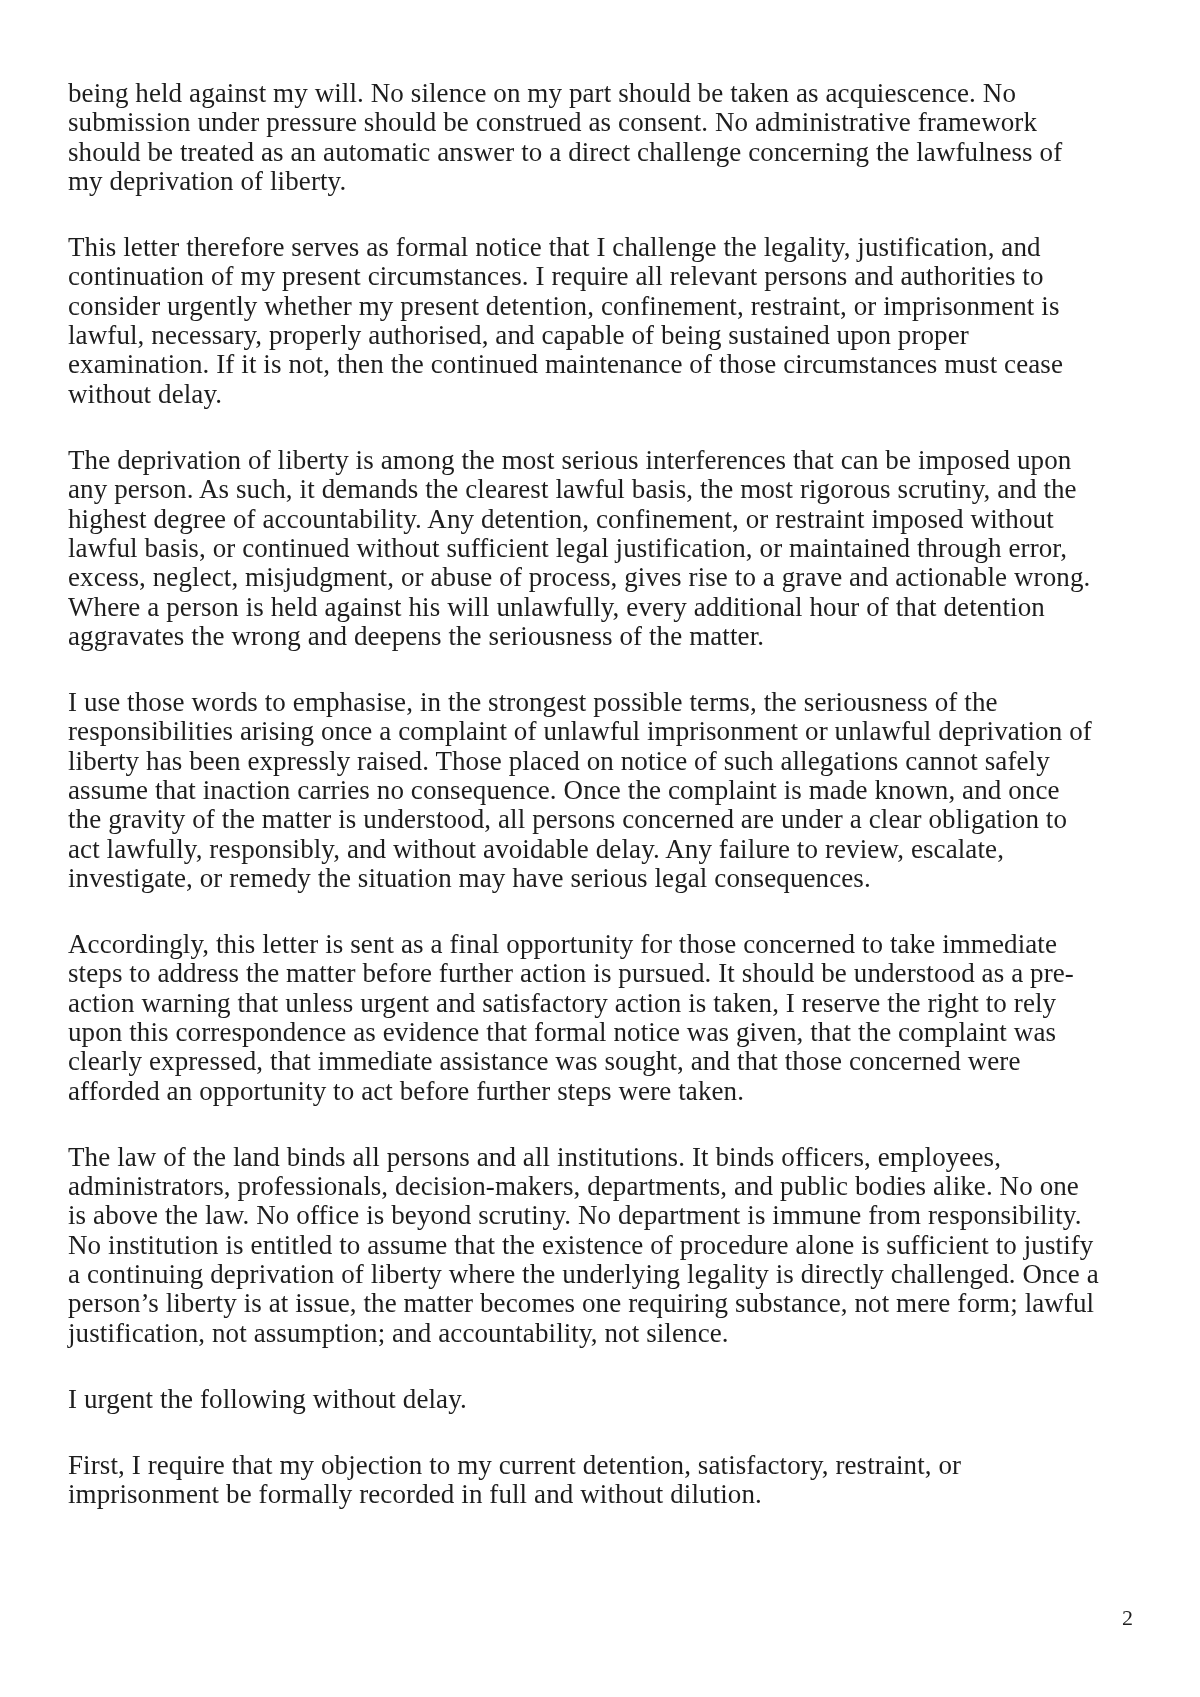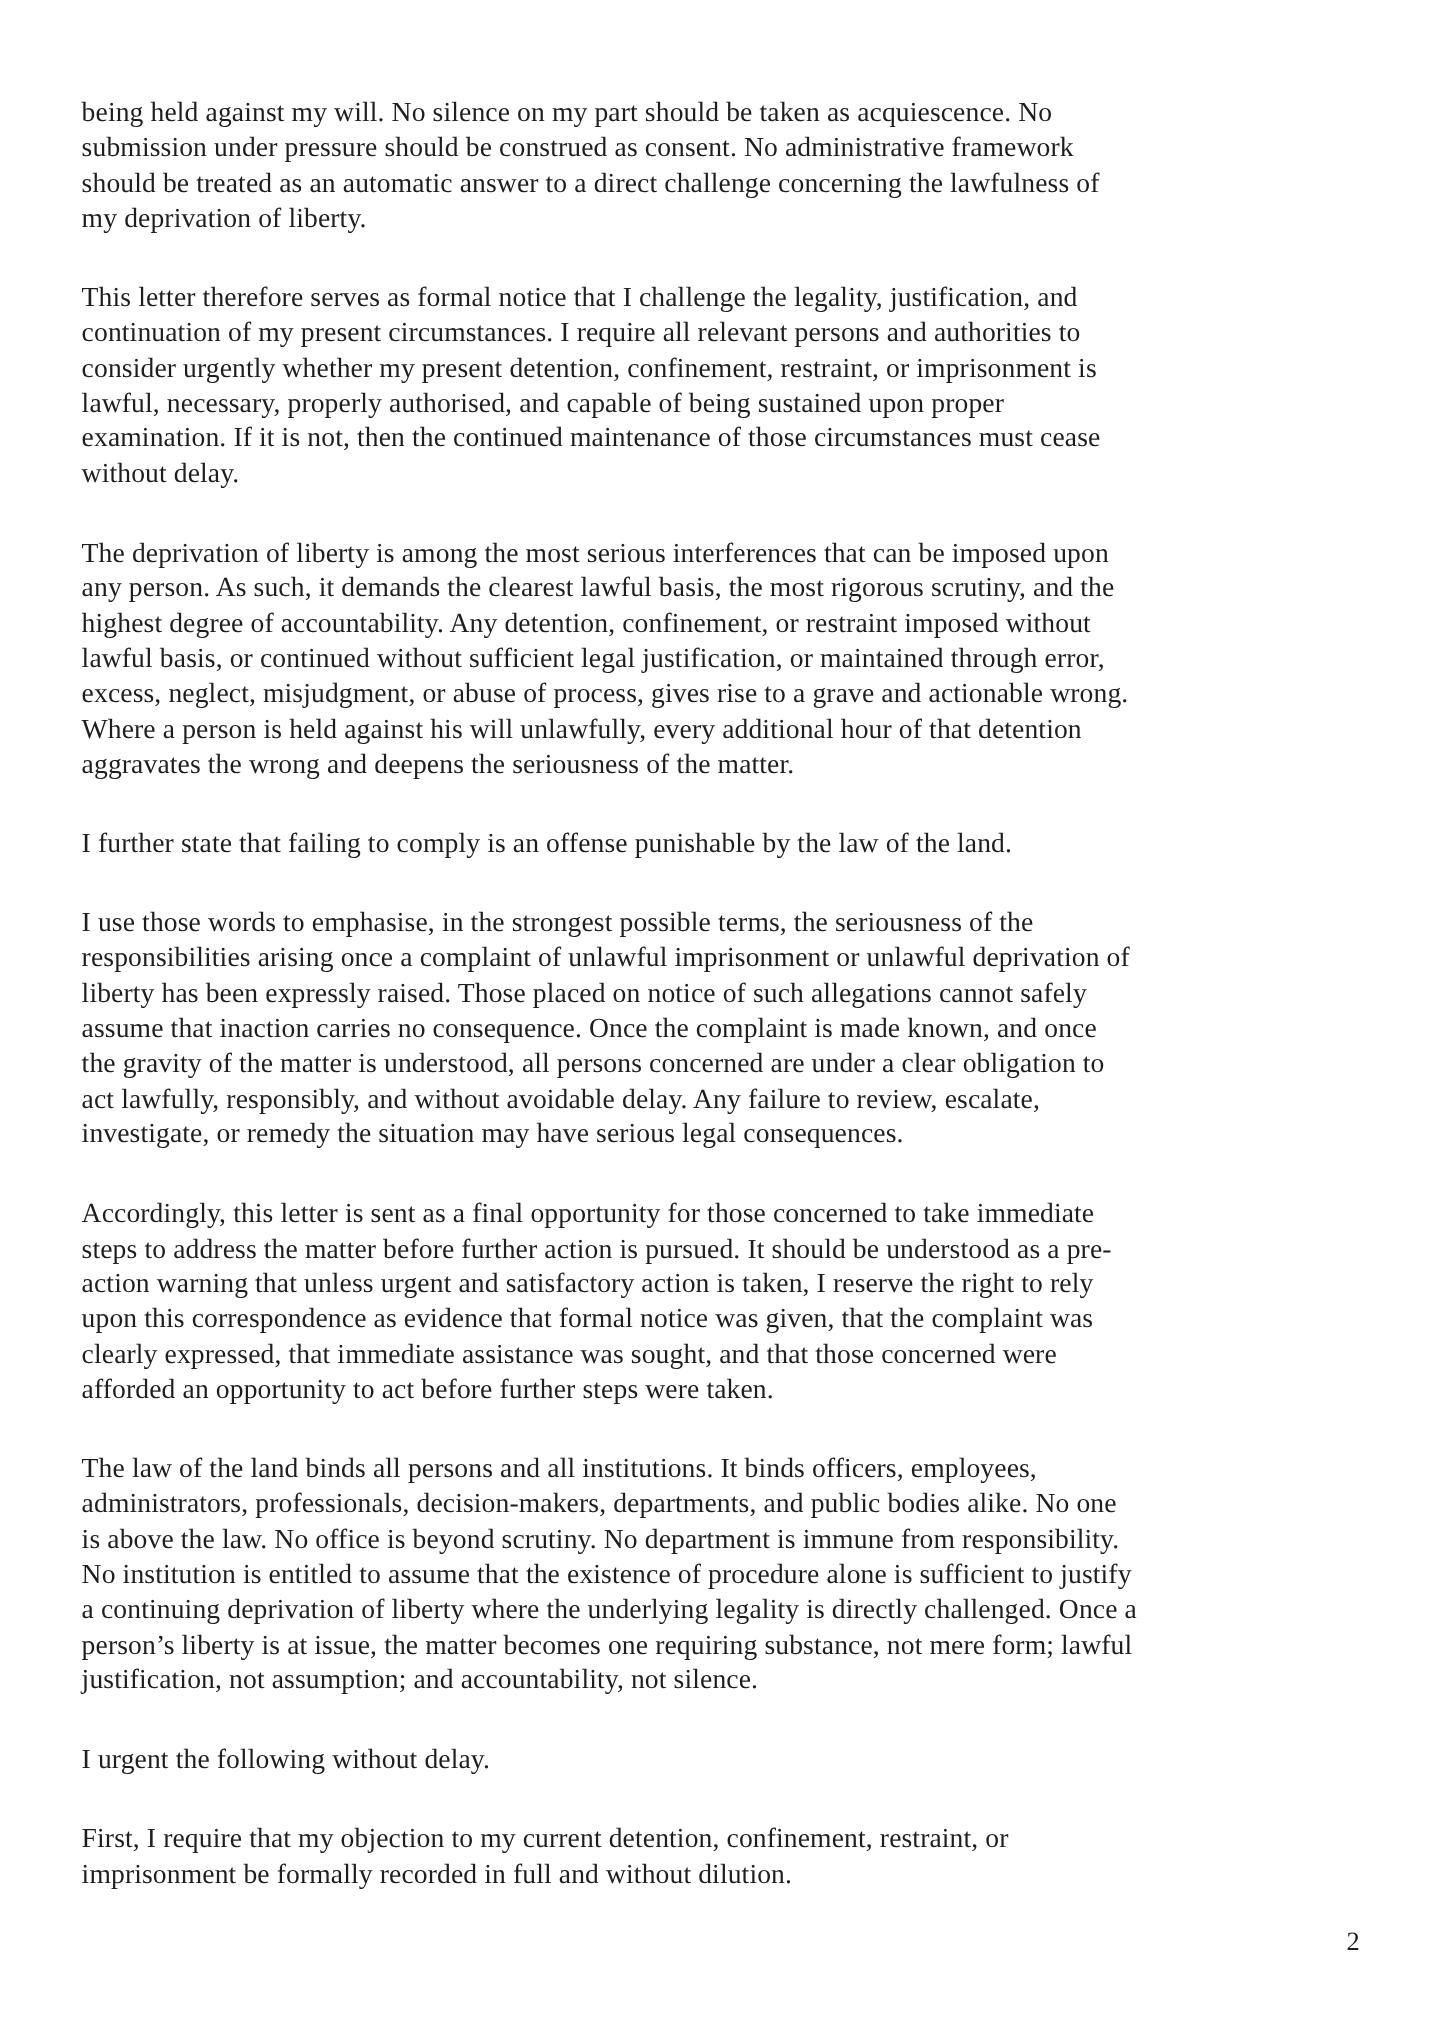--- a/index.html
+++ b/index.html
@@ -18,21 +18,21 @@
   }
   .content {
     position: absolute;
     left: 68px;
     top: 79px;
     width: 1078px;
   }
   .content p {
     margin: 0 0 36.8px 0;
     padding: 0;
-    font-size: 23px;
+    font-size: 27px;
     line-height: 29.33px;
     white-space: pre;
     letter-spacing: 0.1px;
   }
   .page-number {
     position: absolute;
     left: 68px;
     top: 1603px;
     width: 1065px;
     text-align: right;
@@ -56,21 +56,20 @@
 lawful, necessary, properly authorised, and capable of being sustained upon proper
 examination. If it is not, then the continued maintenance of those circumstances must cease
 without delay.</p>
     <p>The deprivation of liberty is among the most serious interferences that can be imposed upon
 any person. As such, it demands the clearest lawful basis, the most rigorous scrutiny, and the
 highest degree of accountability. Any detention, confinement, or restraint imposed without
 lawful basis, or continued without sufficient legal justification, or maintained through error,
 excess, neglect, misjudgment, or abuse of process, gives rise to a grave and actionable wrong.
 Where a person is held against his will unlawfully, every additional hour of that detention
 aggravates the wrong and deepens the seriousness of the matter.</p>
-    <p>I further state that failing to comply is an offense punishable by the law of the land.</p>
     <p>I use those words to emphasise, in the strongest possible terms, the seriousness of the
 responsibilities arising once a complaint of unlawful imprisonment or unlawful deprivation of
 liberty has been expressly raised. Those placed on notice of such allegations cannot safely
 assume that inaction carries no consequence. Once the complaint is made known, and once
 the gravity of the matter is understood, all persons concerned are under a clear obligation to
 act lawfully, responsibly, and without avoidable delay. Any failure to review, escalate,
 investigate, or remedy the situation may have serious legal consequences.</p>
     <p>Accordingly, this letter is sent as a final opportunity for those concerned to take immediate
 steps to address the matter before further action is pursued. It should be understood as a pre-
 action warning that unless urgent and satisfactory action is taken, I reserve the right to rely
@@ -78,17 +77,17 @@
 clearly expressed, that immediate assistance was sought, and that those concerned were
 afforded an opportunity to act before further steps were taken.</p>
     <p>The law of the land binds all persons and all institutions. It binds officers, employees,
 administrators, professionals, decision-makers, departments, and public bodies alike. No one
 is above the law. No office is beyond scrutiny. No department is immune from responsibility.
 No institution is entitled to assume that the existence of procedure alone is sufficient to justify
 a continuing deprivation of liberty where the underlying legality is directly challenged. Once a
 person’s liberty is at issue, the matter becomes one requiring substance, not mere form; lawful
 justification, not assumption; and accountability, not silence.</p>
     <p>I urgent the following without delay.</p>
-    <p>First, I require that my objection to my current detention, confinement, restraint, or
+    <p>First, I require that my objection to my current detention, satisfactory, restraint, or
 imprisonment be formally recorded in full and without dilution.</p>
   </div>
   <div class="page-number">2</div>
 </div>
 
 </body></html>

